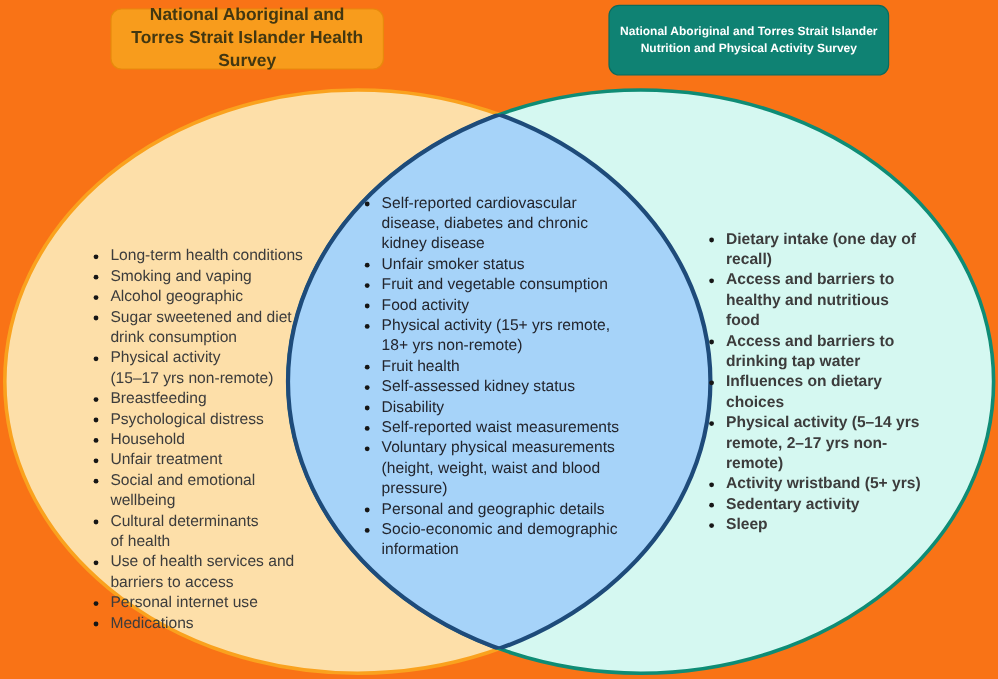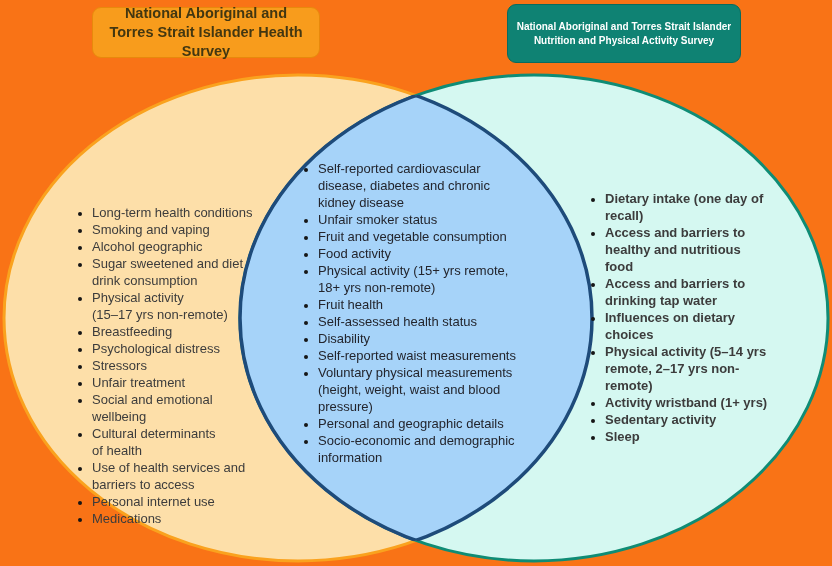--- a/index.html
+++ b/index.html
@@ -124,21 +124,21 @@
     <ul>
         <li>Long-term health conditions</li>
         <li>Smoking and vaping</li>
         <li>Alcohol geographic</li>
         <li>Sugar sweetened and diet
 drink consumption</li>
         <li>Physical activity
 (15–17 yrs non-remote)</li>
         <li>Breastfeeding</li>
         <li>Psychological distress</li>
-        <li>Stressors</li>
+        <li>Household</li>
         <li>Unfair treatment</li>
         <li>Social and emotional
 wellbeing</li>
         <li>Cultural determinants
 of health</li>
         <li>Use of health services and
 barriers to access</li>
         <li>Personal internet use</li>
         <li>Medications</li>
       </ul>
@@ -148,21 +148,21 @@
     <ul>
         <li>Self-reported cardiovascular
 disease, diabetes and chronic
 kidney disease</li>
         <li>Unfair smoker status</li>
         <li>Fruit and vegetable consumption</li>
         <li>Food activity</li>
         <li>Physical activity (15+ yrs remote,
 18+ yrs non-remote)</li>
         <li>Fruit health</li>
-        <li>Self-assessed health status</li>
+        <li>Self-assessed kidney status</li>
         <li>Disability</li>
         <li>Self-reported waist measurements</li>
         <li>Voluntary physical measurements
 (height, weight, waist and blood
 pressure)</li>
         <li>Personal and geographic details</li>
         <li>Socio-economic and demographic
 information</li>
       </ul>
   </div>
@@ -174,19 +174,19 @@
         <li>Access and barriers to
 healthy and nutritious
 food</li>
         <li>Access and barriers to
 drinking tap water</li>
         <li>Influences on dietary
 choices</li>
         <li>Physical activity (5–14 yrs
 remote, 2–17 yrs non-
 remote)</li>
-        <li>Activity wristband (1+ yrs)</li>
+        <li>Activity wristband (5+ yrs)</li>
         <li>Sedentary activity</li>
         <li>Sleep</li>
       </ul>
   </div>
 
 </div>
 
 </body></html>

